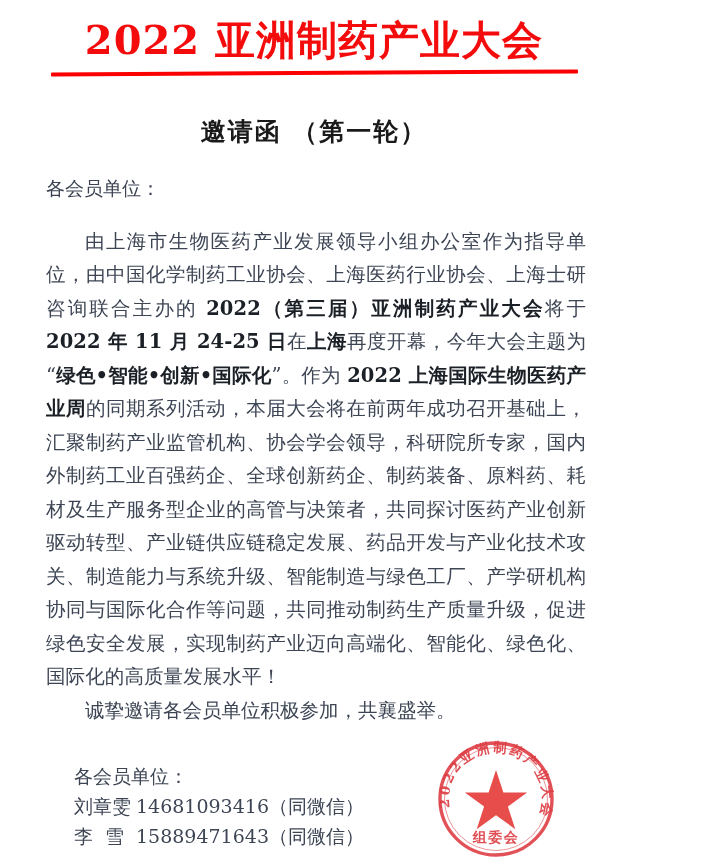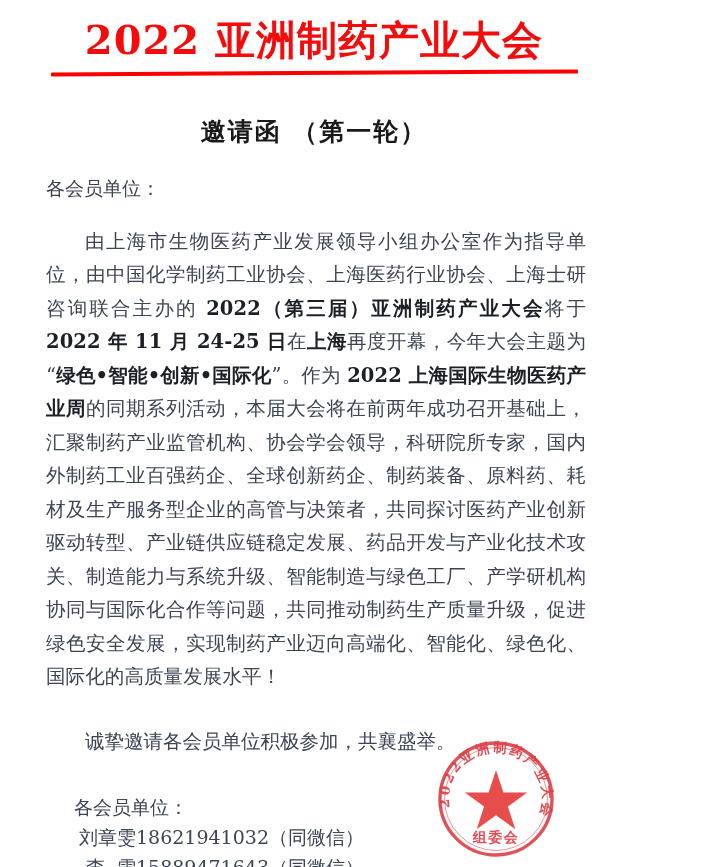--- a/index.html
+++ b/index.html
@@ -75,42 +75,40 @@
     text-justify: inter-ideograph;
     text-indent: 2em;
     color: #3d4554;
     letter-spacing: 0.1px;
   }
   .para b, .para .em {
     font-weight: bold;
     color: #1b1f26;
   }
   .closing {
-    margin-top: 31px;
     font-size: 19.5px;
     line-height: 33.5px;
     text-indent: 2em;
     color: #3d4554;
   }
 
   
   .contacts {
     margin-top: 34px;
     font-size: 19px;
     line-height: 30px;
     color: #3d4554;
     padding-left: 28px;
   }
   .contact-row {
     white-space: pre;
   }
   .contact-name {
     display: inline-block;
     min-width: 62px;
-    text-align: right;
   }
 
   
   .seal {
     position: absolute;
     left: 434px;
     top: 737px;
     width: 124px;
     height: 124px;
     z-index: 2;
@@ -134,21 +132,21 @@
   <div class="body-area">
 
     <div class="salutation">各会员单位：</div>
 
     <div class="para"><span>由上海市生物医药产业发展领导小组办公室作为指导单位，由中国化学制药工业协会、上海医药行业协会、上海士研咨询联合主办的 </span><b class="em">2022（第三届）亚洲制药产业大会</b><span>将于 </span><b class="em">2022 年 11 月 24-25 日</b><span>在</span><b class="em">上海</b><span>再度开幕，今年大会主题为“</span><b class="em">绿色•智能•创新•国际化</b><span>”。作为 </span><b class="em">2022 上海国际生物医药产业周</b><span>的同期系列活动，本届大会将在前两年成功召开基础上，汇聚制药产业监管机构、协会学会领导，科研院所专家，国内外制药工业百强药企、全球创新药企、制药装备、原料药、耗材及生产服务型企业的高管与决策者，共同探讨医药产业创新驱动转型、产业链供应链稳定发展、药品开发与产业化技术攻关、制造能力与系统升级、智能制造与绿色工厂、产学研机构协同与国际化合作等问题，共同推动制药生产质量升级，促进绿色安全发展，实现制药产业迈向高端化、智能化、绿色化、国际化的高质量发展水平！</span></div>
 
     <div class="closing">诚挚邀请各会员单位积极参加，共襄盛举。</div>
 
     <div class="contacts">
       <div>各会员单位：</div>
-      <div class="contact-row"><span class="contact-name">刘章雯</span><span>18621941032</span><span>（同微信）</span></div>
+      <div class="contact-row"><span class="contact-name">刘章雯</span><span>14681093416</span><span>（同微信）</span></div>
       <div class="contact-row"><span class="contact-name">李  雪</span><span>15889471643</span><span>（同微信）</span></div>
     </div>
 
   </div>
 
   <div class="seal">
     <svg viewBox="0 0 124 124" width="124" height="124" aria-hidden="true">
       <defs>
         <path id="sealArc" d="M 62,62 m 0,-47 a 47,47 0 1,1 -0.1,0" transform="rotate(-108 62 62)" fill="none"></path>
       </defs>

